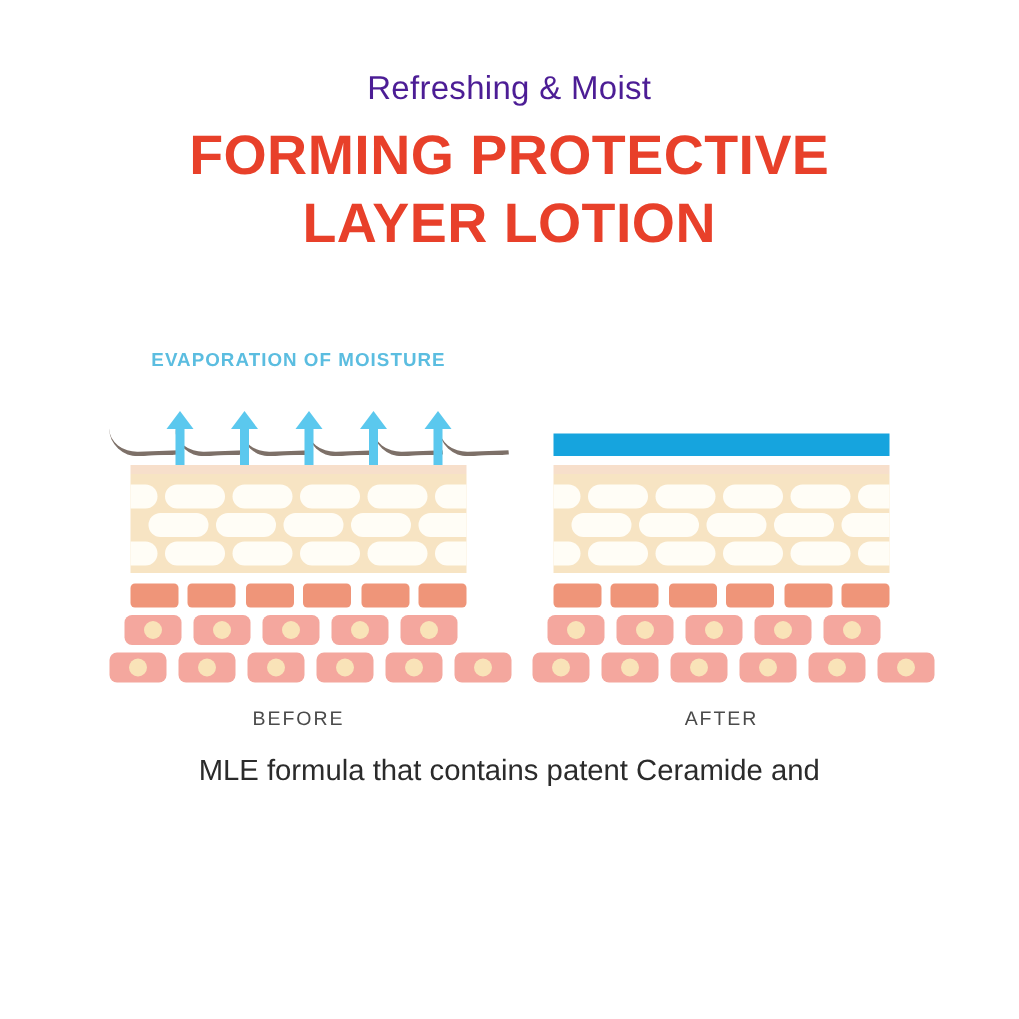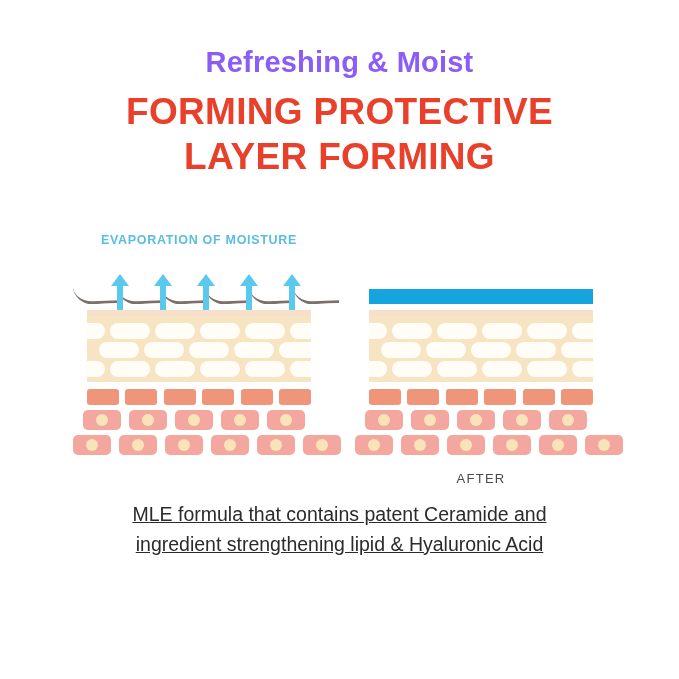--- a/index.html
+++ b/index.html
@@ -18,23 +18,23 @@
 
   
   .header-block {
     position: absolute;
     top: 46px;
     left: 0;
     width: 679px;
     text-align: center;
   }
   .subtitle {
-    font-size: 29px;
-    font-weight: bold;
-    color: #8b5cf6;
+    font-size: 22px;
+    font-weight: normal;
+    color: #4c1d95;
     letter-spacing: 0.2px;
     line-height: 1.15;
   }
   .main-title {
     margin-top: 10px;
     font-size: 37px;
     font-weight: bold;
     color: #e8402a;
     letter-spacing: 0.3px;
     line-height: 1.22;
@@ -202,30 +202,30 @@
   .blurb {
     position: absolute;
     top: 500px;
     left: 0;
     width: 679px;
     text-align: center;
     font-size: 19.5px;
     line-height: 1.52;
     color: #2b2b2b;
   }
-  .blurb .bline { display: block; text-decoration: underline; }
+  .blurb .bline { display: block; }
 </style>
 </head>
 <body>
 
 <div class="header-block">
   <div class="subtitle">Refreshing &amp; Moist</div>
   <div class="main-title">
     <span class="tline">FORMING PROTECTIVE</span>
-    <span class="tline">LAYER FORMING</span>
+    <span class="tline">LAYER LOTION</span>
   </div>
 </div>
 
 <div class="diagrams">
 
   <div class="panel panel-left">
     <div class="panel-label">
       <span class="lline">EVAPORATION OF MOISTURE</span>
     </div>
 
@@ -310,20 +310,21 @@
           <div class="nucleus" style="left: 91px; background: rgb(249, 227, 184);"></div>
           <div class="pcell" style="left: 124px; width: 38px; background: rgb(244, 167, 158);"></div>
           <div class="nucleus" style="left: 137px; background: rgb(249, 227, 184);"></div>
           <div class="pcell" style="left: 170px; width: 38px; background: rgb(244, 167, 158);"></div>
           <div class="nucleus" style="left: 183px; background: rgb(249, 227, 184);"></div>
           <div class="pcell" style="left: 216px; width: 38px; background: rgb(244, 167, 158);"></div>
           <div class="nucleus" style="left: 229px; background: rgb(249, 227, 184);"></div>
         </div>
     </div>
 
+    <div class="caption">BEFORE</div>
   </div>
 
   <div class="panel panel-right">
     <div class="panel-label">
     </div>
 
     <div class="skin">
       <div class="top-zone">
         <div class="barrier"></div>
       </div>
@@ -385,14 +386,13 @@
           <div class="nucleus" style="left: 229px; background: rgb(249, 227, 184);"></div>
         </div>
     </div>
 
     <div class="caption">AFTER</div>
   </div>
 </div>
 
 <div class="blurb">
   <span class="bline">MLE formula that contains patent Ceramide and</span>
-  <span class="bline">ingredient strengthening lipid &amp; Hyaluronic Acid</span>
 </div>
 
 </body></html>

